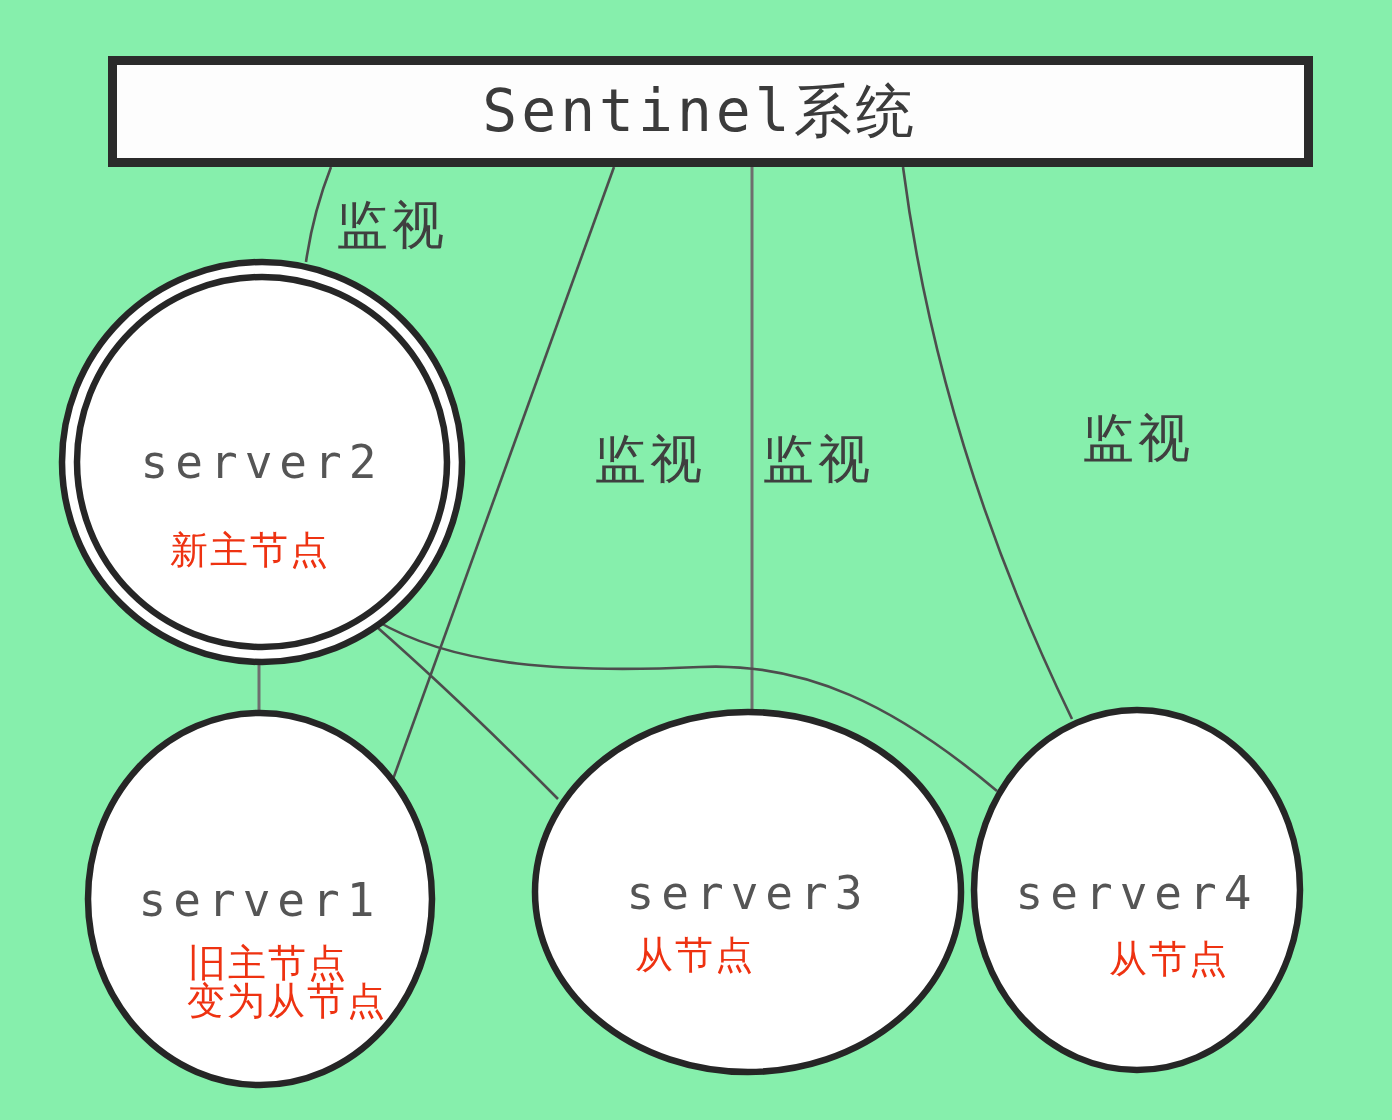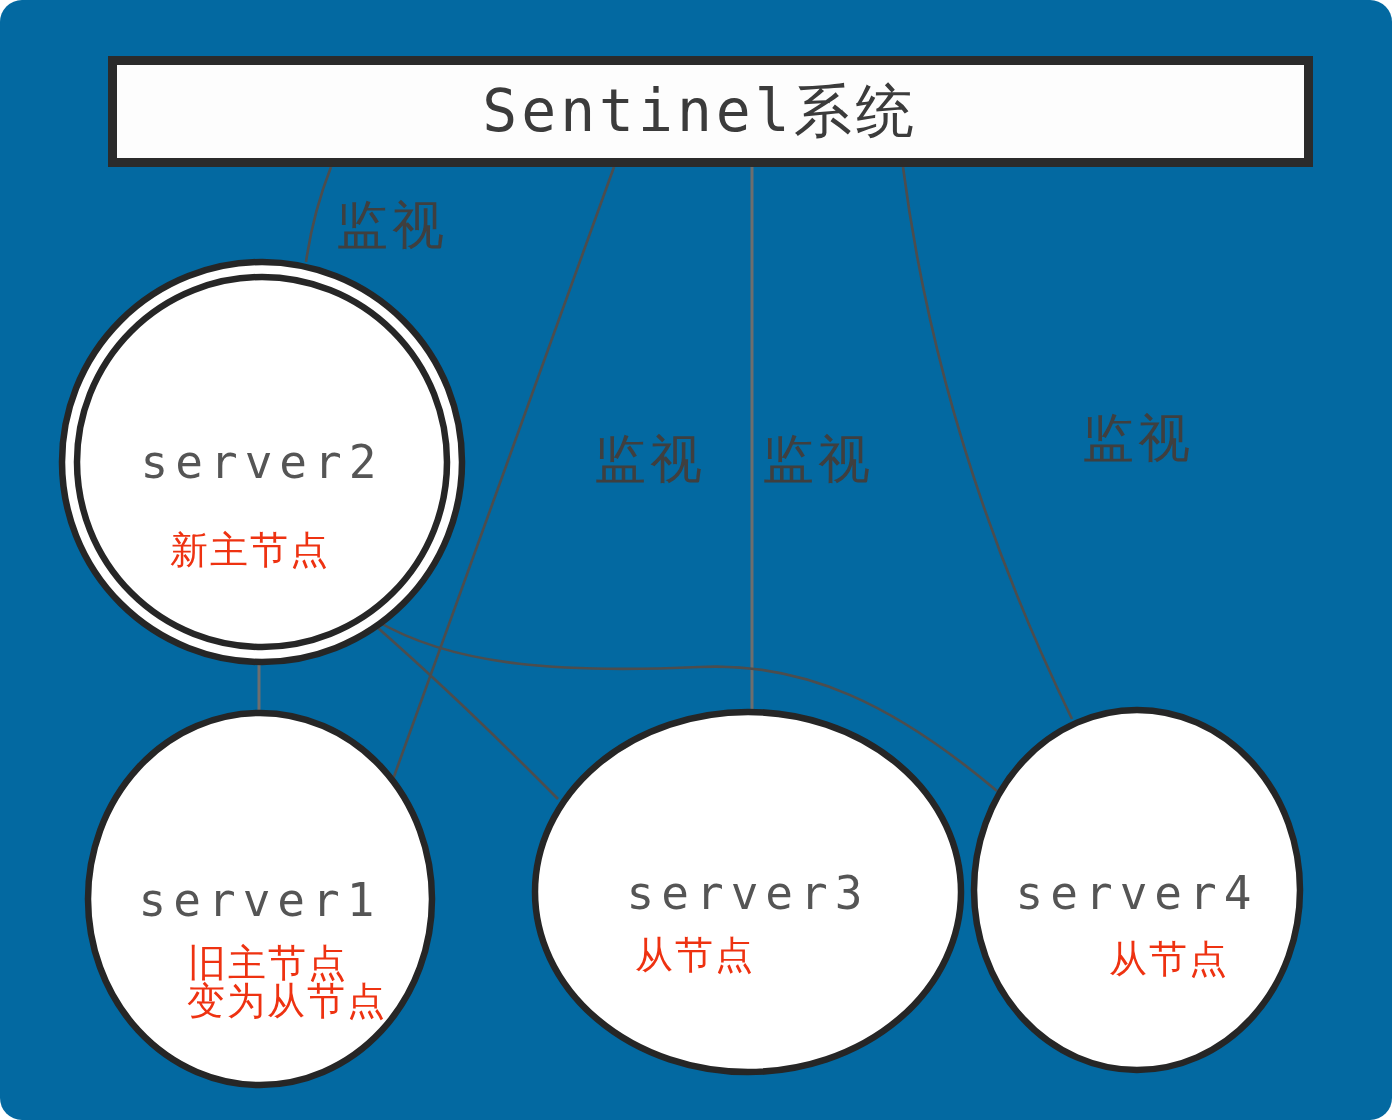--- a/index.html
+++ b/index.html
@@ -1,22 +1,21 @@
 <!DOCTYPE html>
 <html><head>
 <meta charset="utf-8">
 <style>
   html,body{margin:0;padding:0;background:#ffffff;}
   .stage{
     position:relative;
     width:1392px;height:1120px;
-    background:#0369a1;
+    background:#86efac;
     overflow:hidden;
     font-family:"DejaVu Sans","Liberation Sans",sans-serif;
-    border-radius:22px;
   }
   .stage svg{position:absolute;left:0;top:0;}
   
   .edge{fill:none;stroke:#4d4d4d;stroke-width:2.6;}
   .edge-soft{fill:none;stroke:#6e6e6e;stroke-width:3;}
   
   .node-ring{fill:#ffffff;stroke:#262626;stroke-width:6.5;}
   .node-ring-inner{fill:none;stroke:#262626;stroke-width:6.5;}
   .sentinel-rect{fill:#fdfdfd;stroke:#2b2b2b;stroke-width:9;}
   

